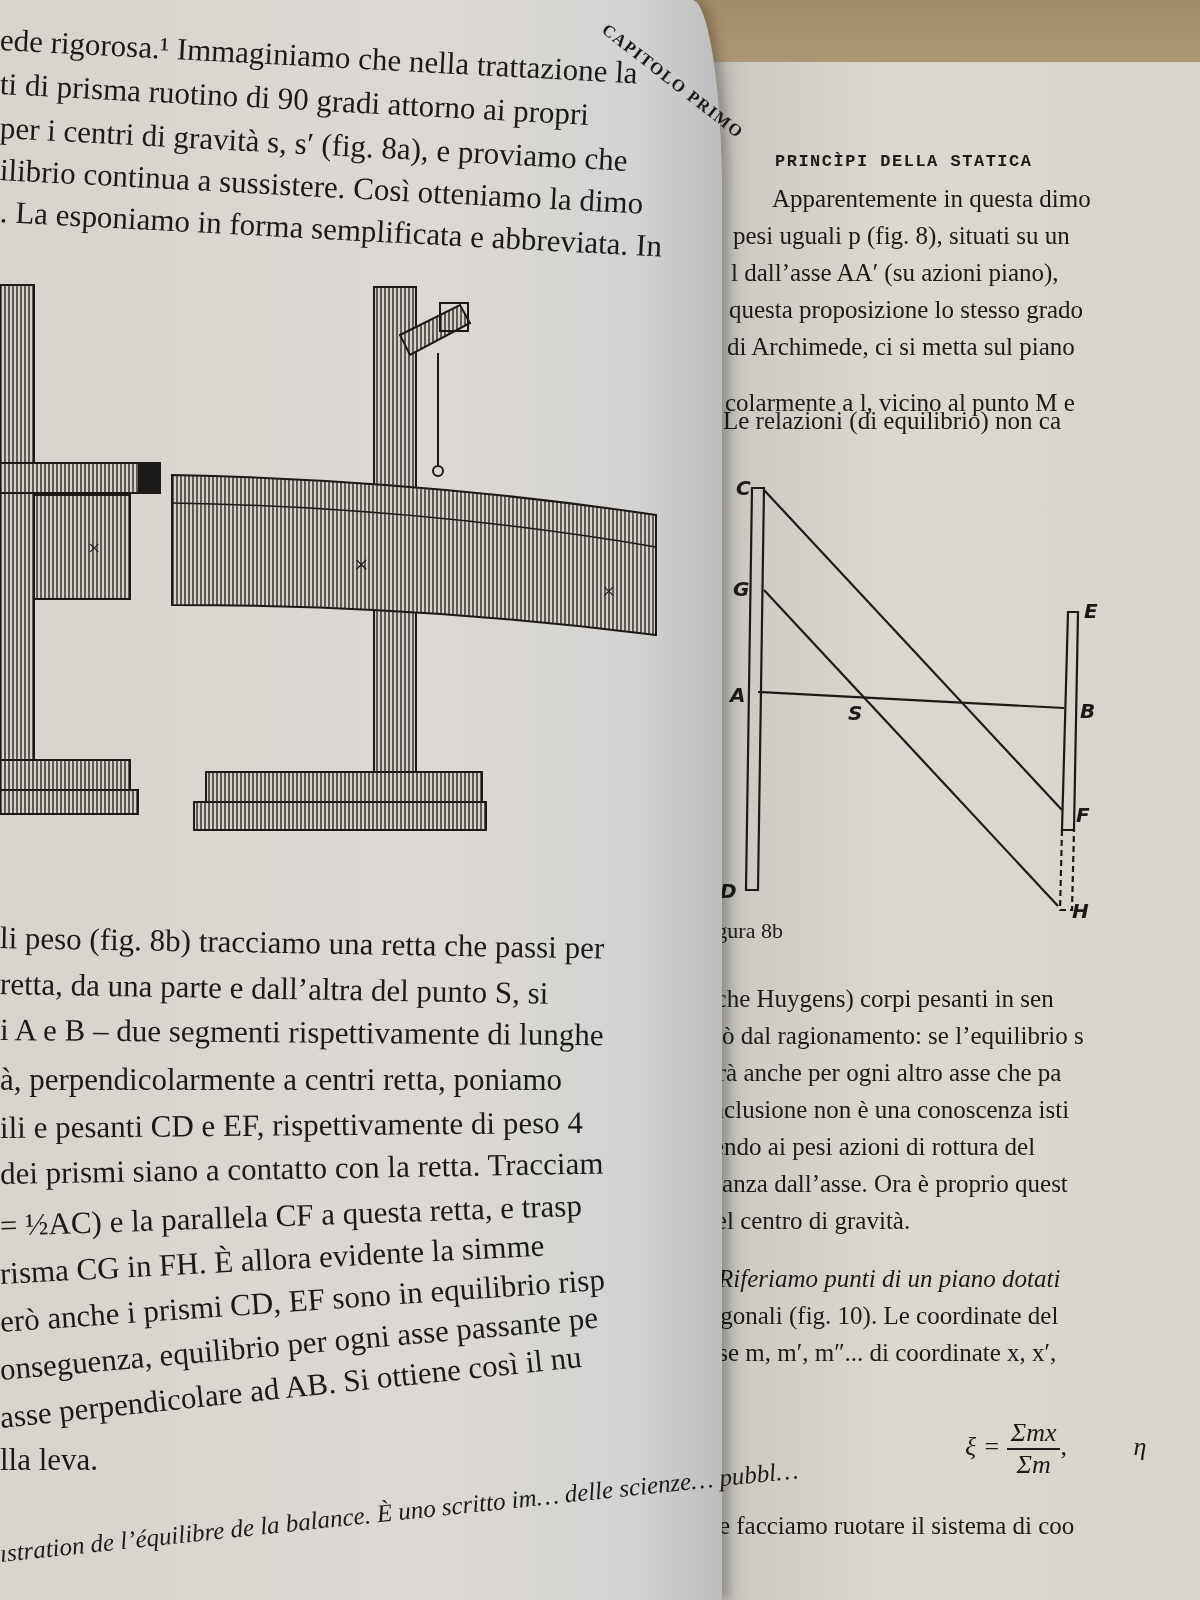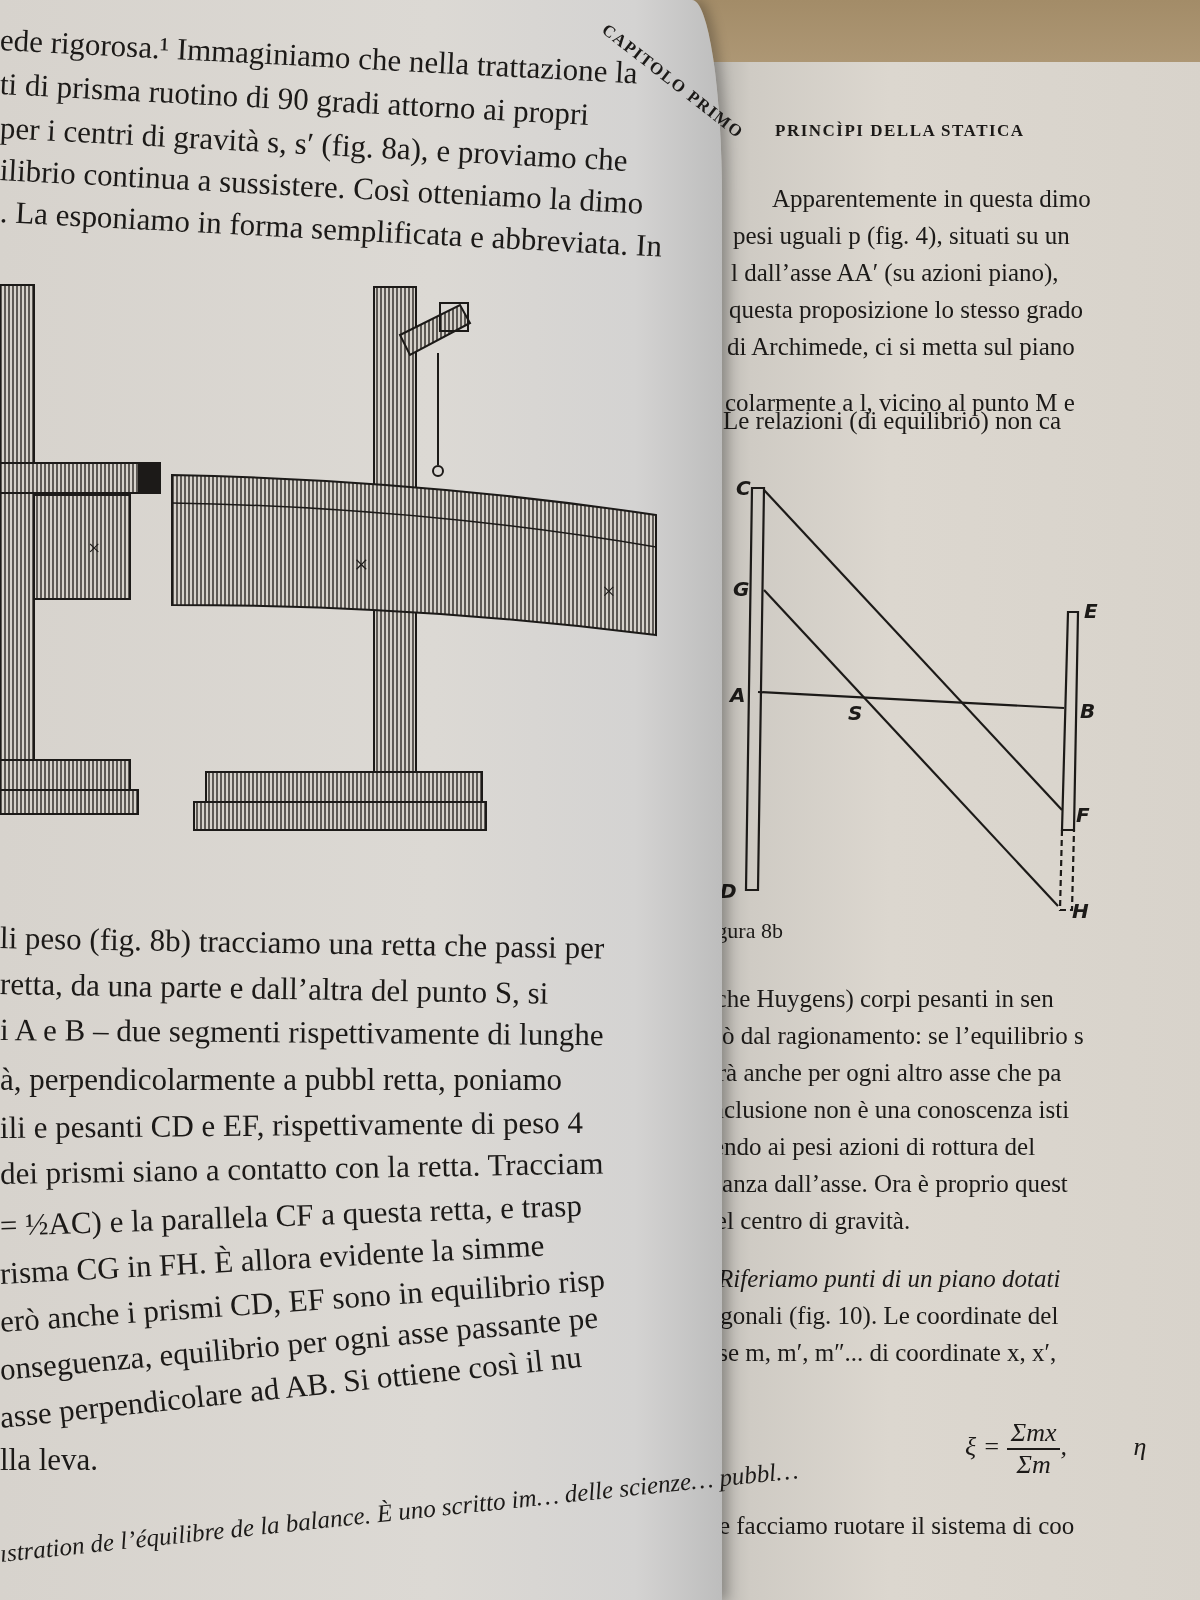--- a/index.html
+++ b/index.html
@@ -28,24 +28,24 @@
   .frac .num { border-bottom:2px solid #1c1a18; padding:0 4px; }
 </style>
 </head>
 <body>
 
 <div class="desk"></div>
 
 <div class="right-page"></div>
 
 <div class="r">
-  <div class="running-head" style="left:775px;top:121px;">PRINCÌPI DELLA STATICA</div>
+  <div class="running-head" style="left:775px;top:152px;font-family:Liberation Mono, monospace;">PRINCÌPI DELLA STATICA</div>
 
   <div class="line" style="left:772px;top:185px;">Apparentemente in questa dimo</div>
-  <div class="line" style="left:733px;top:222px;">pesi uguali p (fig. 4), situati su un</div>
+  <div class="line" style="left:733px;top:222px;">pesi uguali p (fig. 8), situati su un</div>
   <div class="line" style="left:731px;top:259px;">l dall’asse AA′ (su azioni piano),</div>
   <div class="line" style="left:729px;top:296px;">questa proposizione lo stesso grado</div>
   <div class="line" style="left:727px;top:333px;">di Archimede, ci si metta sul piano</div>
   <div class="line" style="left:725px;top:389px;">colarmente a l, vicino al punto M e</div>
   <div class="line" style="left:723px;top:407px;">Le relazioni (di equilibrio) non ca</div>
 
   <svg width="420" height="480" style="left:700px;top:470px;" viewBox="0 0 420 480">
     <g stroke="#1c1a18" stroke-width="2.2" fill="none">
 
       <polygon points="52,18 64,18 58,420 46,420"></polygon>
@@ -130,21 +130,21 @@
     <path d="M172,228 Q420,232 656,272" fill="none" stroke="#1c1a18" stroke-width="1.5"></path>
     <text x="354" y="298" font-size="26" fill="#1c1a18">×</text>
     <text x="602" y="324" font-size="24" fill="#1c1a18">×</text>
     <rect x="206" y="497" width="276" height="30" fill="url(#hatch)" stroke="#1c1a18" stroke-width="2"></rect>
     <rect x="194" y="527" width="292" height="28" fill="url(#hatch)" stroke="#1c1a18" stroke-width="2"></rect>
   </svg>
 
   <div class="line" style="left:0;top:920px;transform:rotate(1deg);transform-origin:left;">li peso (fig. 8b) tracciamo una retta che passi per</div>
   <div class="line" style="left:0;top:966px;transform:rotate(1deg);transform-origin:left;">retta, da una parte e dall’altra del punto S, si</div>
   <div class="line" style="left:0;top:1012px;transform:rotate(0.5deg);transform-origin:left;">i A e B – due segmenti rispettivamente di lunghe</div>
-  <div class="line" style="left:0;top:1062px;transform:rotate(0deg);transform-origin:left;">à, perpendicolarmente a pubbl retta, poniamo</div>
+  <div class="line" style="left:0;top:1062px;transform:rotate(0deg);transform-origin:left;">à, perpendicolarmente a centri retta, poniamo</div>
   <div class="line" style="left:0;top:1110px;transform:rotate(-0.5deg);transform-origin:left;">ili e pesanti CD e EF, rispettivamente di peso 4</div>
   <div class="line" style="left:0;top:1156px;transform:rotate(-1deg);transform-origin:left;">dei prismi siano a contatto con la retta. Tracciam</div>
   <div class="line" style="left:0;top:1208px;transform:rotate(-2deg);transform-origin:left;">= ½AC) e la parallela CF a questa retta, e trasp</div>
   <div class="line" style="left:0;top:1256px;transform:rotate(-3deg);transform-origin:left;">risma CG in FH. È allora evidente la simme</div>
   <div class="line" style="left:0;top:1304px;transform:rotate(-4deg);transform-origin:left;">erò anche i prismi CD, EF sono in equilibrio risp</div>
   <div class="line" style="left:0;top:1352px;transform:rotate(-5deg);transform-origin:left;">onseguenza, equilibrio per ogni asse passante pe</div>
   <div class="line" style="left:0;top:1400px;transform:rotate(-6deg);transform-origin:left;">asse perpendicolare ad AB. Si ottiene così il nu</div>
   <div class="line" style="left:0;top:1442px;">lla leva.</div>
 
   <div class="line" style="left:0;top:1540px;font-size:25px;font-style:italic;transform:rotate(-6deg);transform-origin:left;">ıstration de l’équilibre de la balance. È uno scritto im… delle scienze… pubbl…</div>

